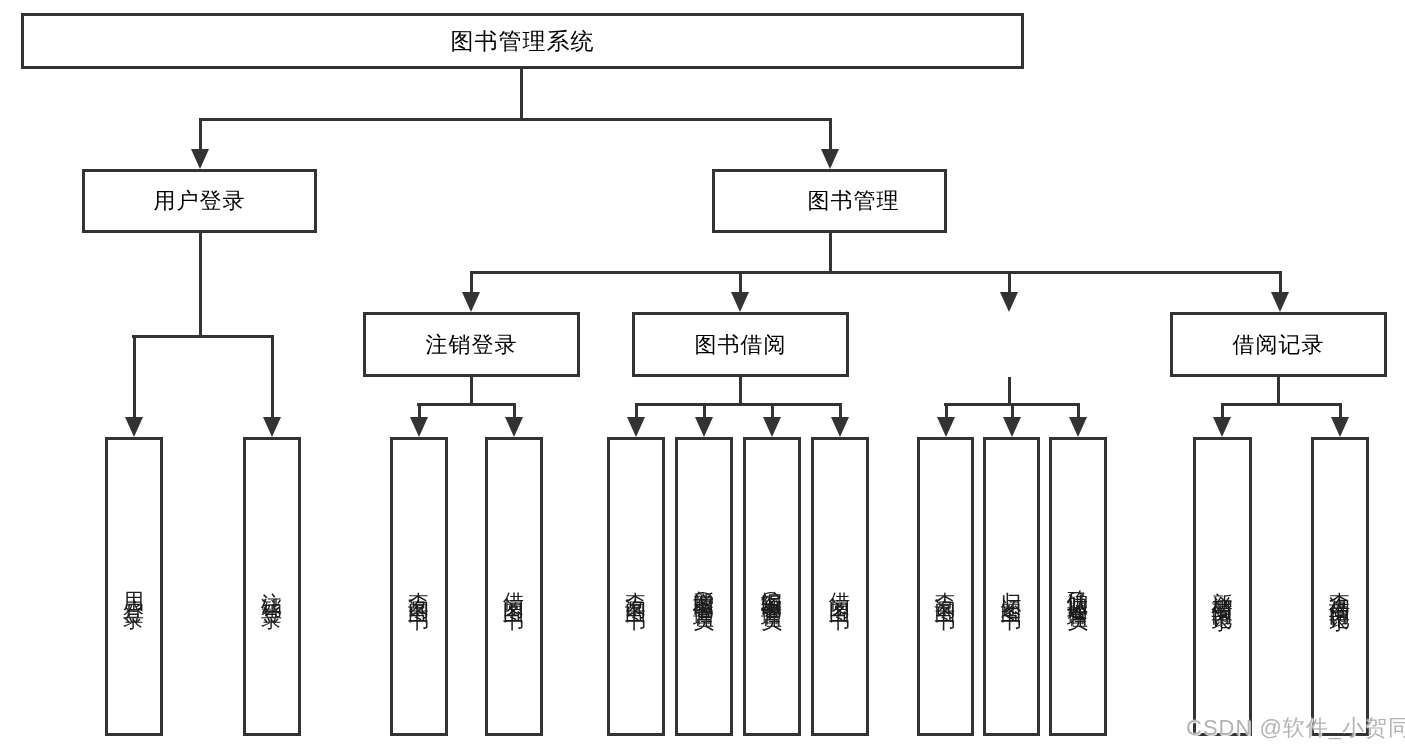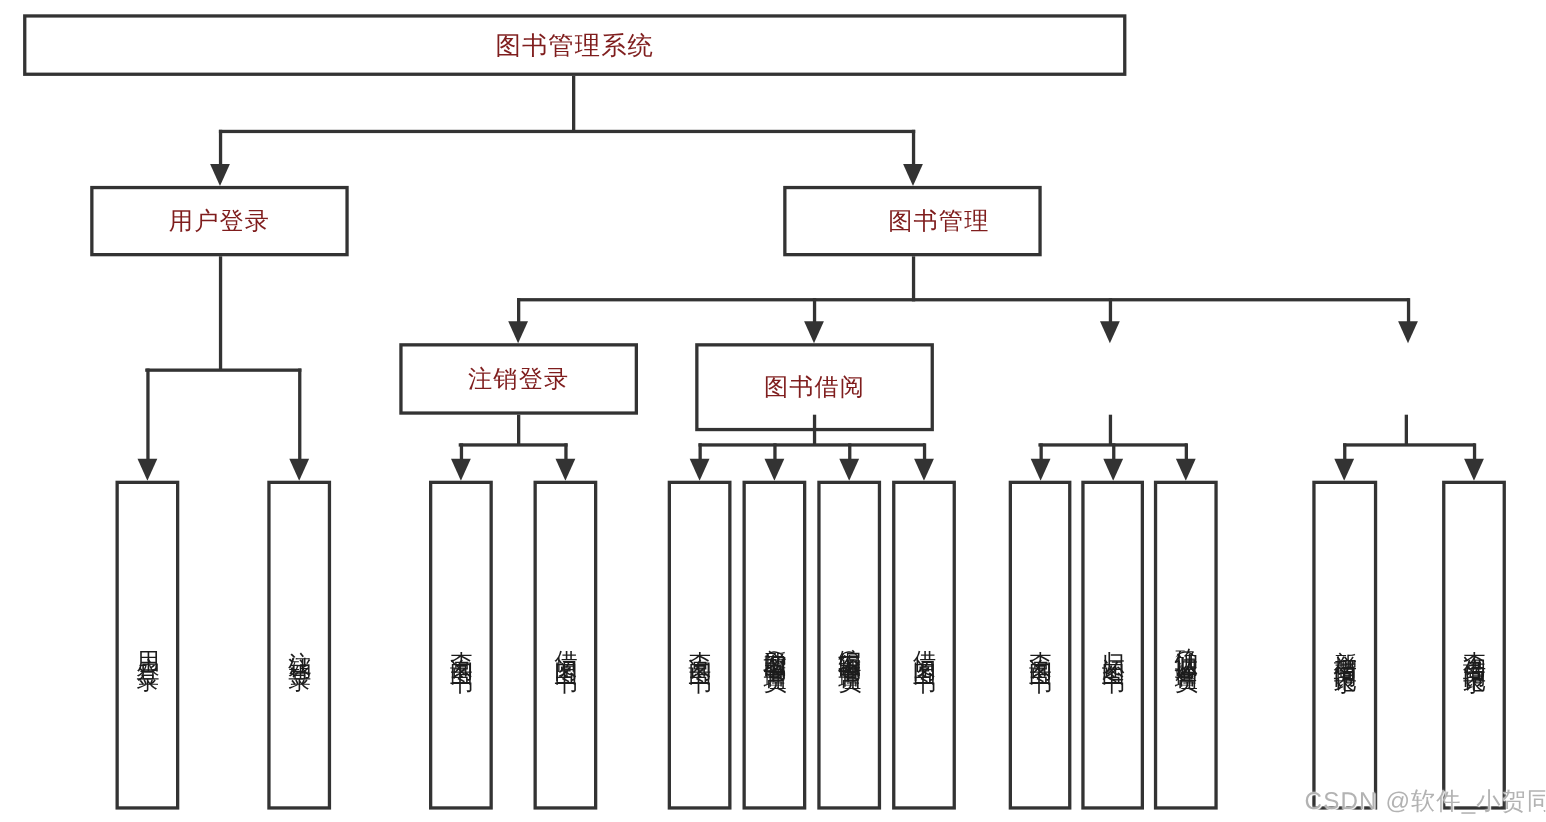--- a/index.html
+++ b/index.html
@@ -15,21 +15,21 @@
   }
 
   
   .hbox {
     position: absolute;
     border: 3px solid #333333;
     background: #ffffff;
     display: flex;
     align-items: center;
     justify-content: center;
-    color: #7f1d1d;
+    color: #000000;
     font-size: 22px;
     letter-spacing: 1px;
     white-space: nowrap;
   }
   .hbox.root { font-size: 23px; }
 
   
   .vbox {
     position: absolute;
     border: 3px solid #333333;
@@ -97,21 +97,22 @@
   <div class="vline" style="left:470px; top:271px; height:24px;"></div>
   <div class="arrow" style="left:462px; top:292px;"></div>
   <div class="vline" style="left:739px; top:271px; height:24px;"></div>
   <div class="arrow" style="left:731px; top:292px;"></div>
   <div class="vline" style="left:1008px; top:271px; height:24px;"></div>
   <div class="arrow" style="left:1000px; top:292px;"></div>
   <div class="vline" style="left:1279px; top:271px; height:24px;"></div>
   <div class="arrow" style="left:1271px; top:292px;"></div>
 
   <div class="hbox" style="left:363px; top:312px; width:217px; height:65px;">注销登录</div>
-  <div class="hbox" style="left:632px; top:312px; width:217px; height:80px;">图书借阅</div>
+  <div class="hbox" style="left:632px; top:312px; width:217px; height:65px;">图书借阅</div>
+  <div class="hbox" style="left:1170px; top:312px; width:217px; height:65px;">借阅记录</div>
 
   <div class="vline" style="left:470px; top:377px; height:28px;"></div>
   <div class="vline" style="left:739px; top:377px; height:28px;"></div>
   <div class="vline" style="left:1008px; top:377px; height:28px;"></div>
   <div class="vline" style="left:1277px; top:377px; height:28px;"></div>
 
   <div class="hline" style="left:417px; top:403px; width:99px;"></div>
   <div class="hline" style="left:635px; top:403px; width:206px;"></div>
   <div class="hline" style="left:944px; top:403px; width:135px;"></div>
   <div class="hline" style="left:1221px; top:403px; width:120px;"></div>

